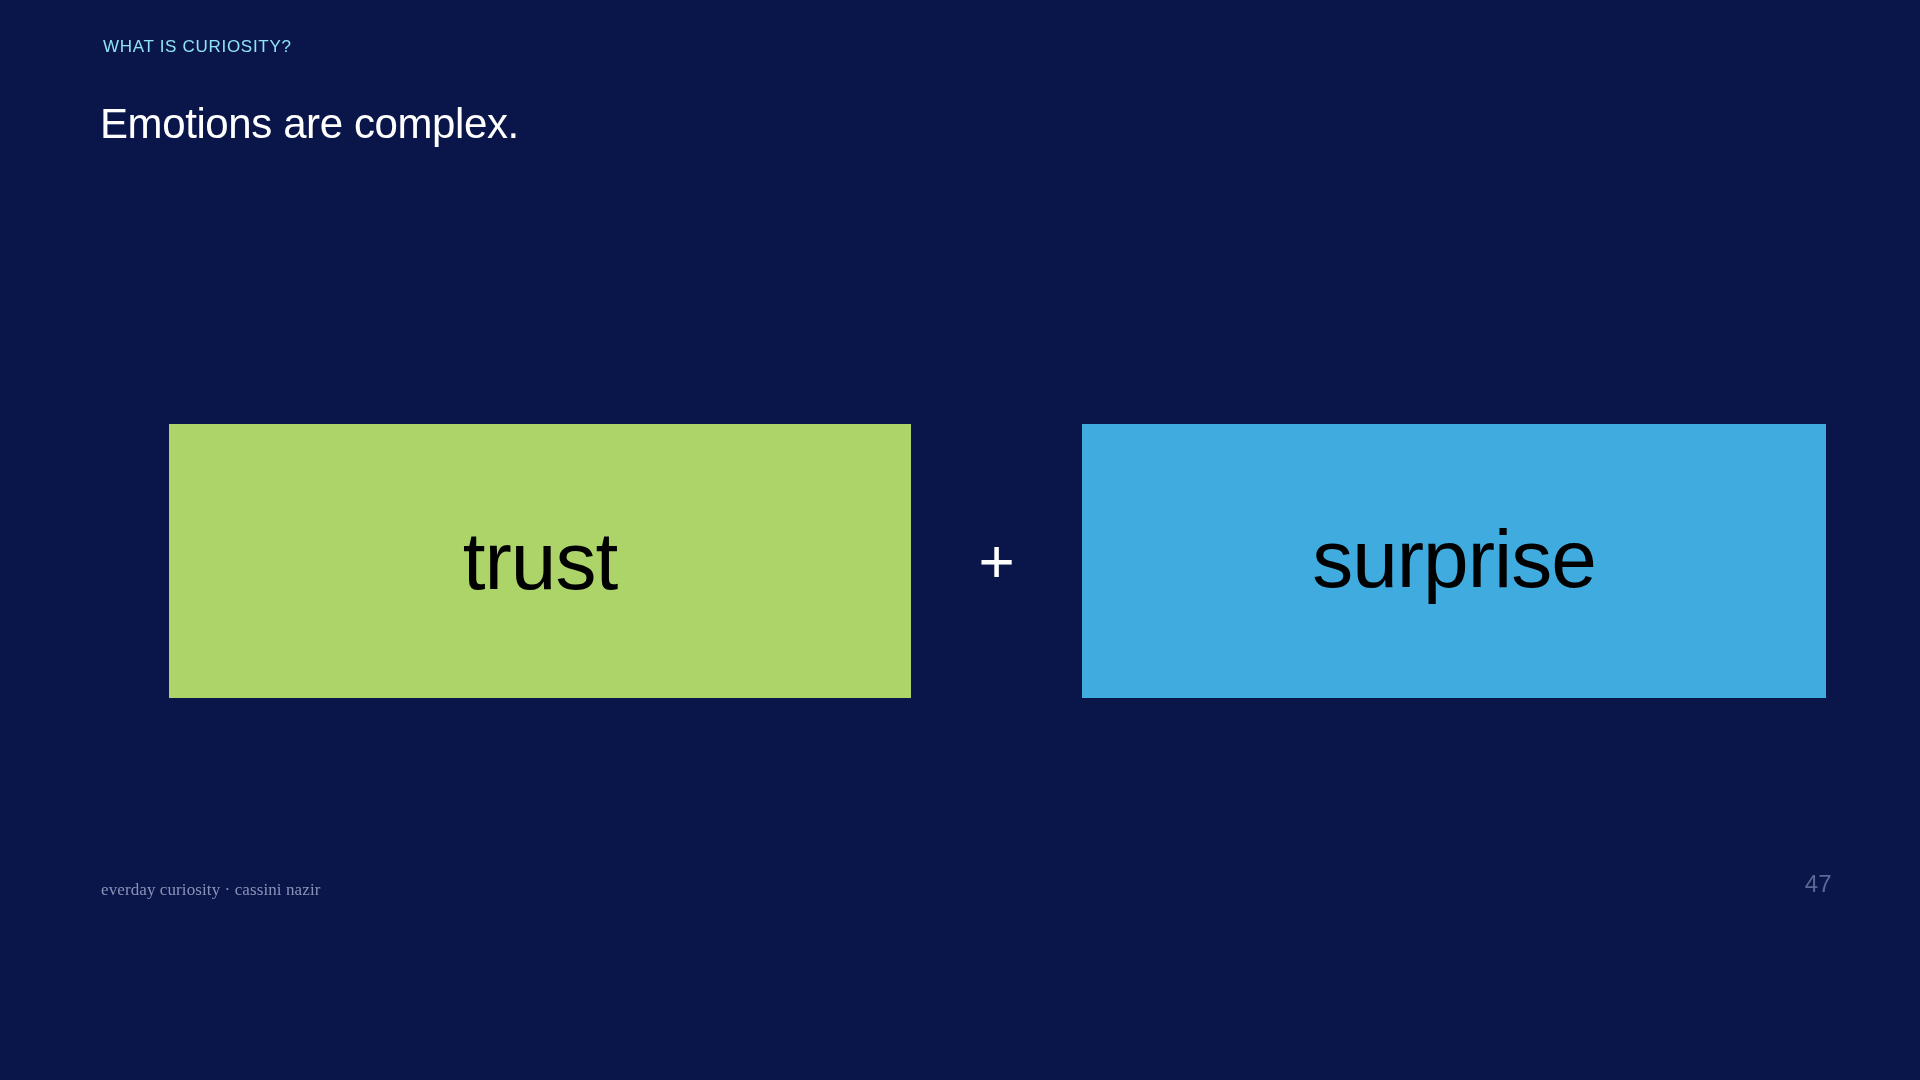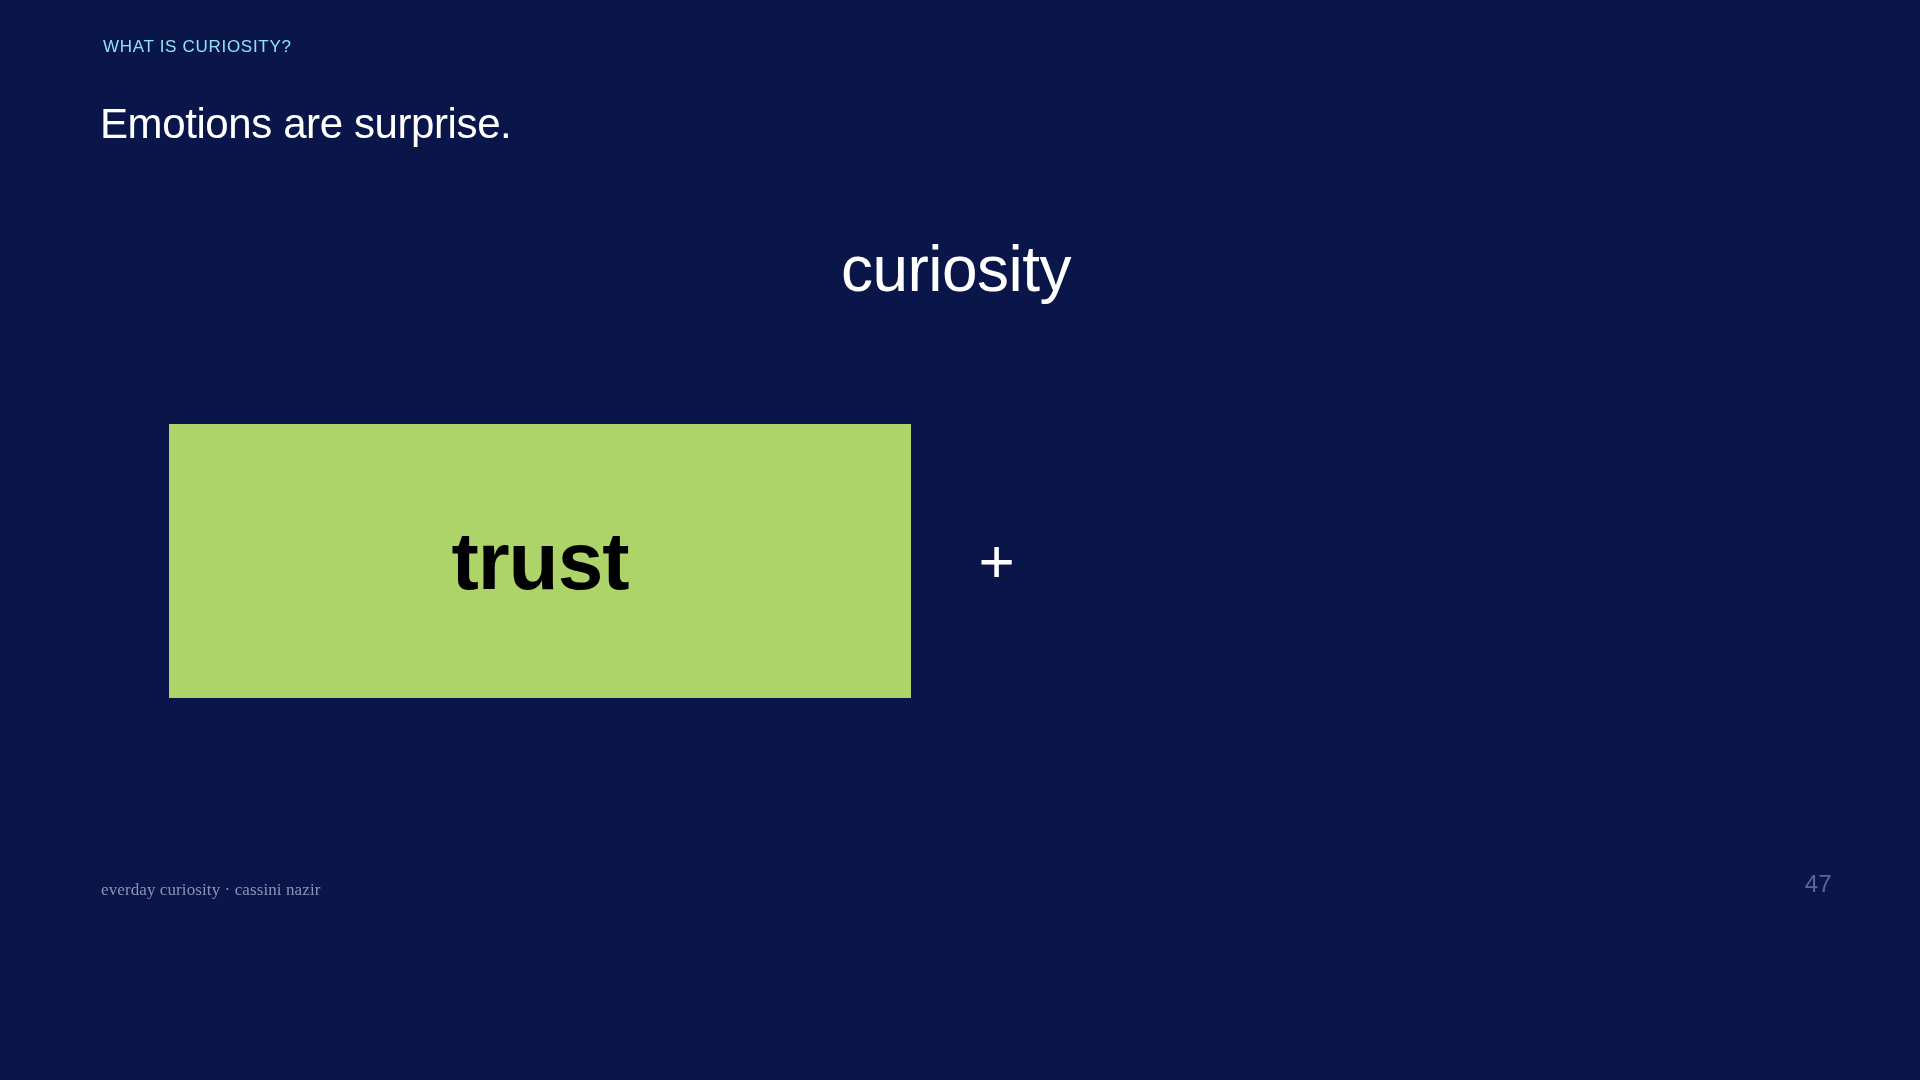--- a/index.html
+++ b/index.html
@@ -71,21 +71,21 @@
     top: 424px;
     height: 274px;
     display: flex;
     align-items: center;
     justify-content: center;
   }
   .term-label {
     font-size: 82px;
     line-height: 1;
     color: #000000;
-    font-weight: 700;
+    font-weight: 400;
     letter-spacing: -1px;
   }
   .term-trust {
     left: 169px;
     width: 742px;
     background: #add469;
   }
   .term-surprise {
     left: 1082px;
     width: 744px;
@@ -130,34 +130,34 @@
     letter-spacing: 0.3px;
   }
 </style>
 </head>
 <body>
 
 <div class="slide" style="background: rgb(10, 22, 73);">
 
   <div class="eyebrow" style="color: rgb(143, 227, 245);">WHAT IS CURIOSITY?</div>
 
-  <h1 class="slide-title" style="color: rgb(255, 255, 255);">Emotions are surprise.</h1>
+  <h1 class="slide-title" style="color: rgb(255, 255, 255);">Emotions are complex.</h1>
 
   <div class="equation">
 
-    <div class="result-word" style="color: rgb(255, 255, 255);">
-      <span class="inner">curiosity</span>
-    </div>
 
     <div class="term term-trust" style="background: rgb(173, 212, 105);">
       <span class="term-label" style="color: rgb(0, 0, 0);">trust</span>
     </div>
 
     <div class="operator" style="color: rgb(255, 255, 255);">+</div>
 
+    <div class="term term-surprise" style="background: rgb(63, 171, 222);">
+      <span class="term-label" style="color: rgb(0, 0, 0);">surprise</span>
+    </div>
 
   </div>
 
   <div class="footer-credit" style="color: rgb(138, 147, 184);">everday curiosity · cassini nazir</div>
 
   <div class="page-number" style="color: rgb(92, 103, 150);">47</div>
 
 </div>
 
 </body></html>

